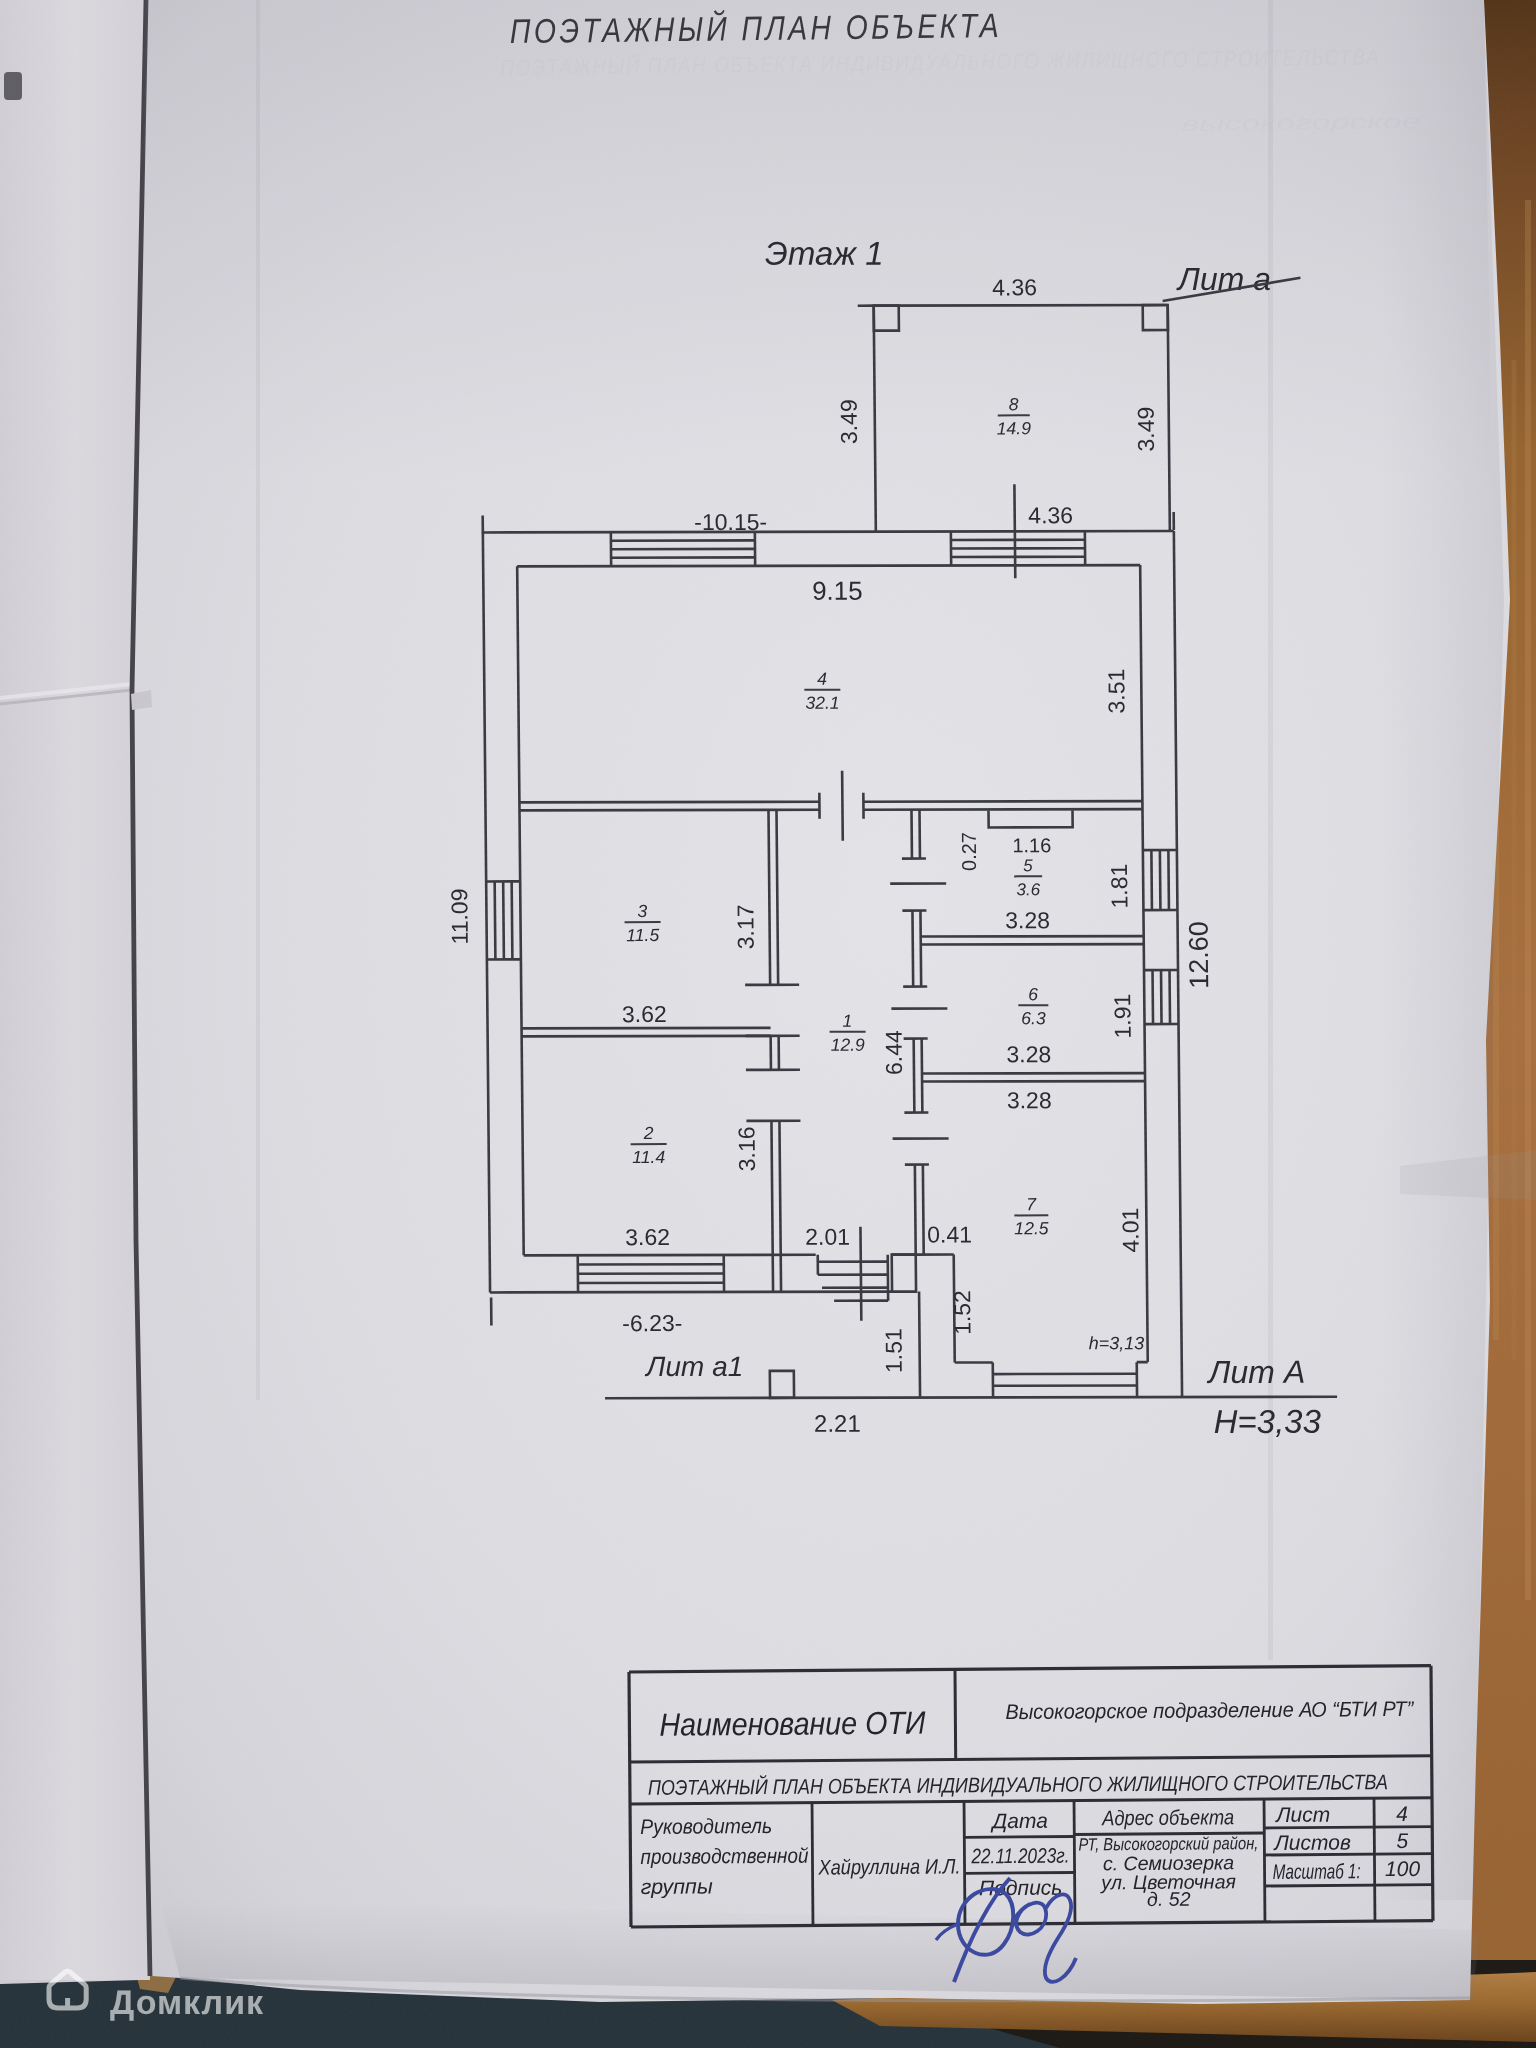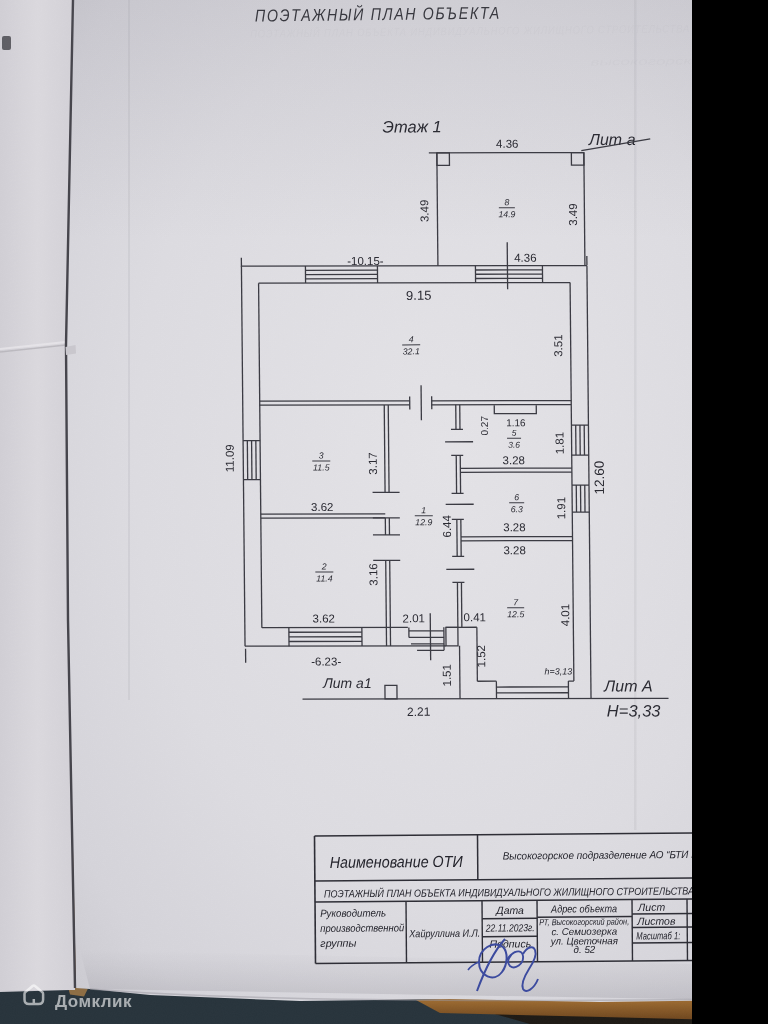--- a/index.html
+++ b/index.html
@@ -1,15 +1,15 @@
 <!DOCTYPE html>
 <html><head><meta charset="utf-8">
 <style>
 html,body{margin:0;padding:0;background:#000;}
-#page{position:relative;width:692px;height:1024px;overflow:hidden;text-align:center;}
+#page{position:relative;width:768px;height:1024px;overflow:hidden;text-align:center;}
 </style></head>
 <body>
 <div id="page">
 <svg width="768" height="1024" viewBox="0 0 768 1024">
 
 <defs>
  <linearGradient id="wood" x1="0" y1="0" x2="0" y2="1">
   <stop offset="0" stop-color="#543418"></stop>
   <stop offset="0.06" stop-color="#6b4323"></stop>
   <stop offset="0.22" stop-color="#96642f"></stop>

